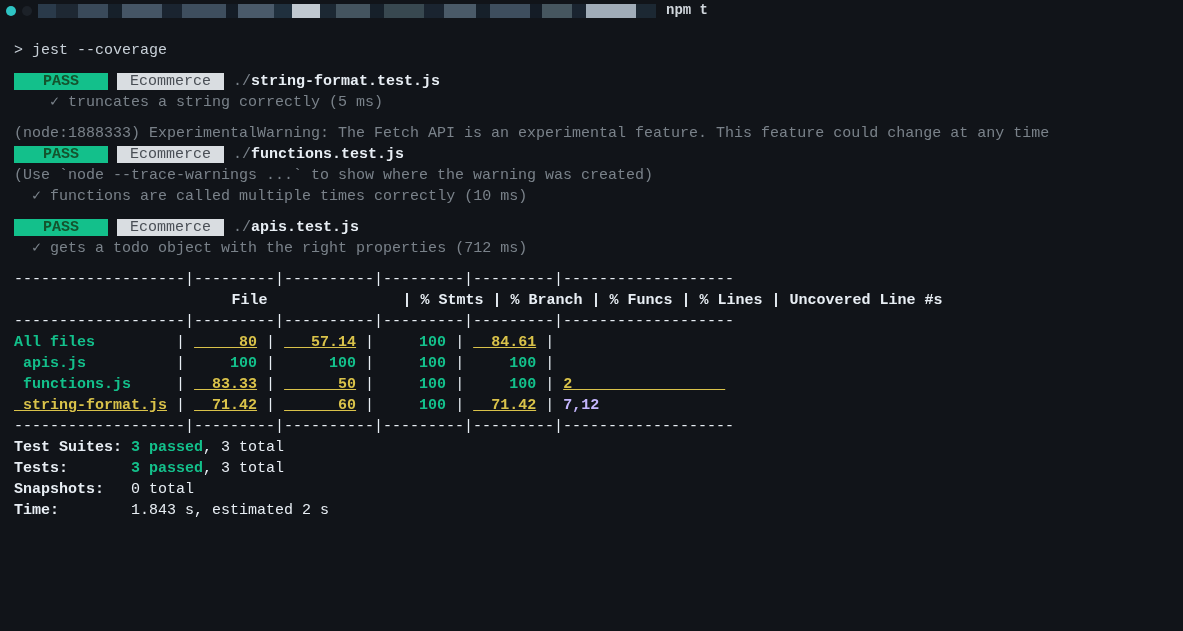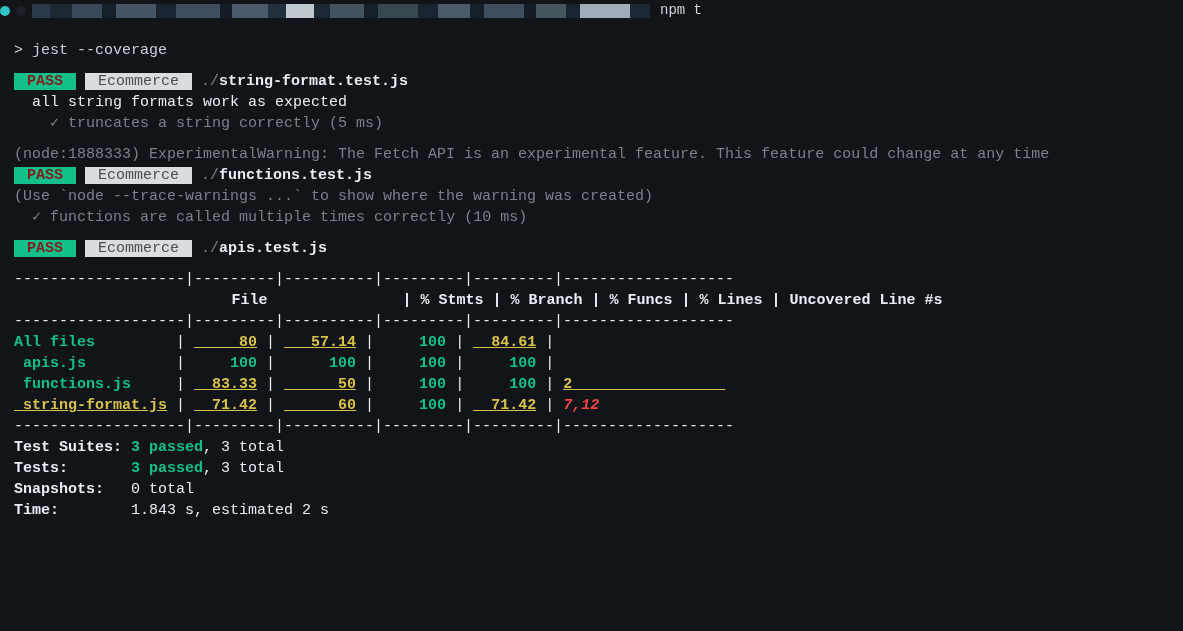--- a/index.html
+++ b/index.html
@@ -10,22 +10,23 @@
       font-size: 15px;
       line-height: 1.4;
       width: 1183px;
       height: 631px;
       overflow: hidden;
     }
     .title-bar {
       height: 22px;
       display: flex;
       align-items: center;
-      padding: 0 0;
+      padding: 0 6px;
       gap: 6px;
+      font-weight: bold;
     }
     .tb-dot-cyan {
       width: 10px; height: 10px; border-radius: 50%;
       background: #2ec4c4;
       flex-shrink: 0;
     }
     .tb-dot-dark {
       width: 10px; height: 10px; border-radius: 50%;
       background: #1c2128;
       flex-shrink: 0;
@@ -43,25 +44,25 @@
       font-size: 14px;
       margin-left: 4px;
     }
     .terminal {
       padding: 8px 14px;
     }
     .line { white-space: pre; }
     .dim { color: #7a828a; }
     .white { color: #e8eef4; }
     .bold { font-weight: bold; text-align: center; }
-    .bg-green { background: #13c08b; color: #7f1d1d; padding: 0 4px; font-weight: bold; }
+    .bg-green { background: #13c08b; color: #14532d; padding: 0 20px; font-weight: bold; }
     .bg-light { background: #d9dde1; color: #4a4f56; padding: 0 4px; }
     .green { color: #13c08b; }
     .yellow { color: #d9c24a; text-decoration: underline; }
-    .red { color: #ef4444; font-style: italic; }
+    .red { color: #c4b5fd; }
     .check { color: #7a828a; }
     .spacer { height: 10px; }
     .cov pre {
       font-family: inherit;
       white-space: pre;
     }
   </style>
 </head>
 <body>
 
@@ -96,31 +97,31 @@
   </span>
   <span class="tb-title">npm t</span>
 </div>
 
 <div class="terminal">
   <div class="spacer"></div>
   <div class="line"><span>&gt; jest --coverage</span></div>
   <div class="spacer"></div>
 
   <div class="line"><span class="bg-green"> PASS </span> <span class="bg-light"> Ecommerce </span> <span class="dim">./</span><span class="white bold">string-format.test.js</span></div>
-  <div class="line white">  all string formats work as expected</div>
   <div class="line">    <span class="green check">✓</span> <span class="dim">truncates a string correctly (5 ms)</span></div>
   <div class="spacer"></div>
 
   <div class="line dim">(node:1888333) ExperimentalWarning: The Fetch API is an experimental feature. This feature could change at any time</div>
   <div class="line"><span class="bg-green"> PASS </span> <span class="bg-light"> Ecommerce </span> <span class="dim">./</span><span class="white bold">functions.test.js</span></div>
   <div class="line dim">(Use `node --trace-warnings ...` to show where the warning was created)</div>
   <div class="line">  <span class="green check">✓</span> <span class="dim">functions are called multiple times correctly (10 ms)</span></div>
   <div class="spacer"></div>
 
   <div class="line"><span class="bg-green"> PASS </span> <span class="bg-light"> Ecommerce </span> <span class="dim">./</span><span class="white bold">apis.test.js</span></div>
+  <div class="line">  <span class="green check">✓</span> <span class="dim">gets a todo object with the right properties (712 ms)</span></div>
   <div class="spacer"></div>
 
   <div class="cov">
     <pre class="white">-------------------|---------|----------|---------|---------|-------------------</pre>
     <pre class="white bold">File               | % Stmts | % Branch | % Funcs | % Lines | Uncovered Line #s </pre>
     <pre class="white">-------------------|---------|----------|---------|---------|-------------------</pre>
     <div id="cov-rows">
         <pre><span class="green bold">All files        </span><span class="white"> | </span><span class="yellow bold">     80</span><span class="white"> | </span><span class="yellow bold">   57.14</span><span class="white"> | </span><span class="green bold">    100</span><span class="white"> | </span><span class="yellow bold">  84.61</span><span class="white"> | </span><span class="dim">                  </span></pre>
         <pre><span class="green bold"> apis.js         </span><span class="white"> | </span><span class="green bold">    100</span><span class="white"> | </span><span class="green bold">     100</span><span class="white"> | </span><span class="green bold">    100</span><span class="white"> | </span><span class="green bold">    100</span><span class="white"> | </span><span class="dim">                  </span></pre>
         <pre><span class="green bold"> functions.js    </span><span class="white"> | </span><span class="yellow bold">  83.33</span><span class="white"> | </span><span class="yellow bold">      50</span><span class="white"> | </span><span class="green bold">    100</span><span class="white"> | </span><span class="green bold">    100</span><span class="white"> | </span><span class="yellow bold">2                 </span></pre>

